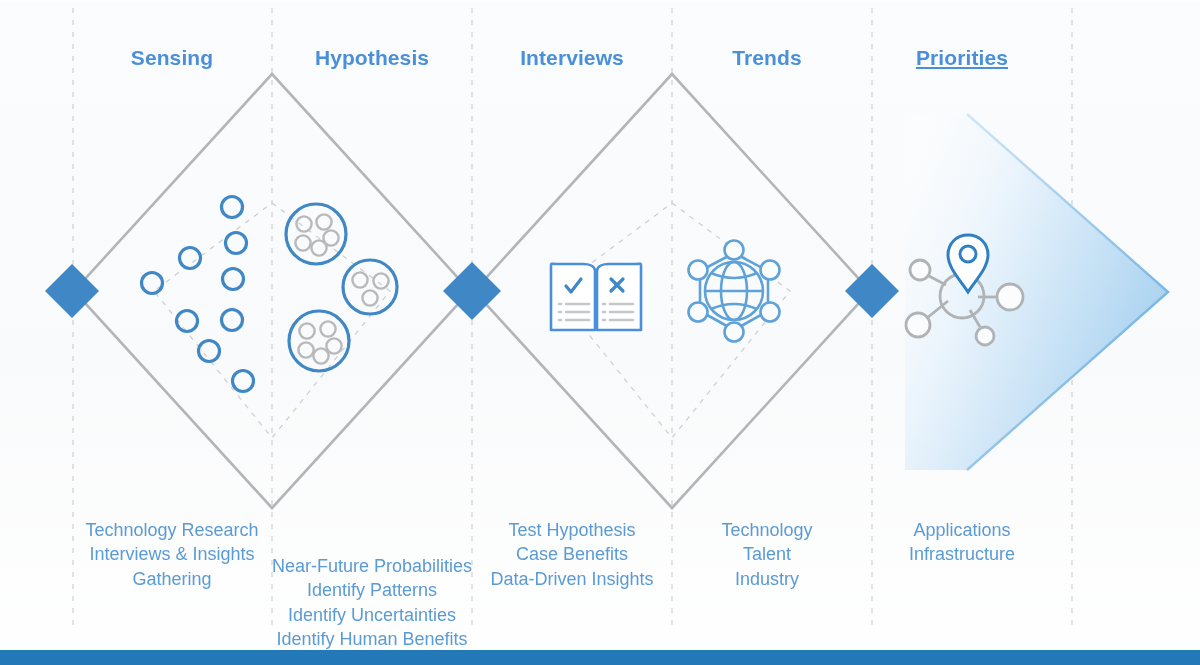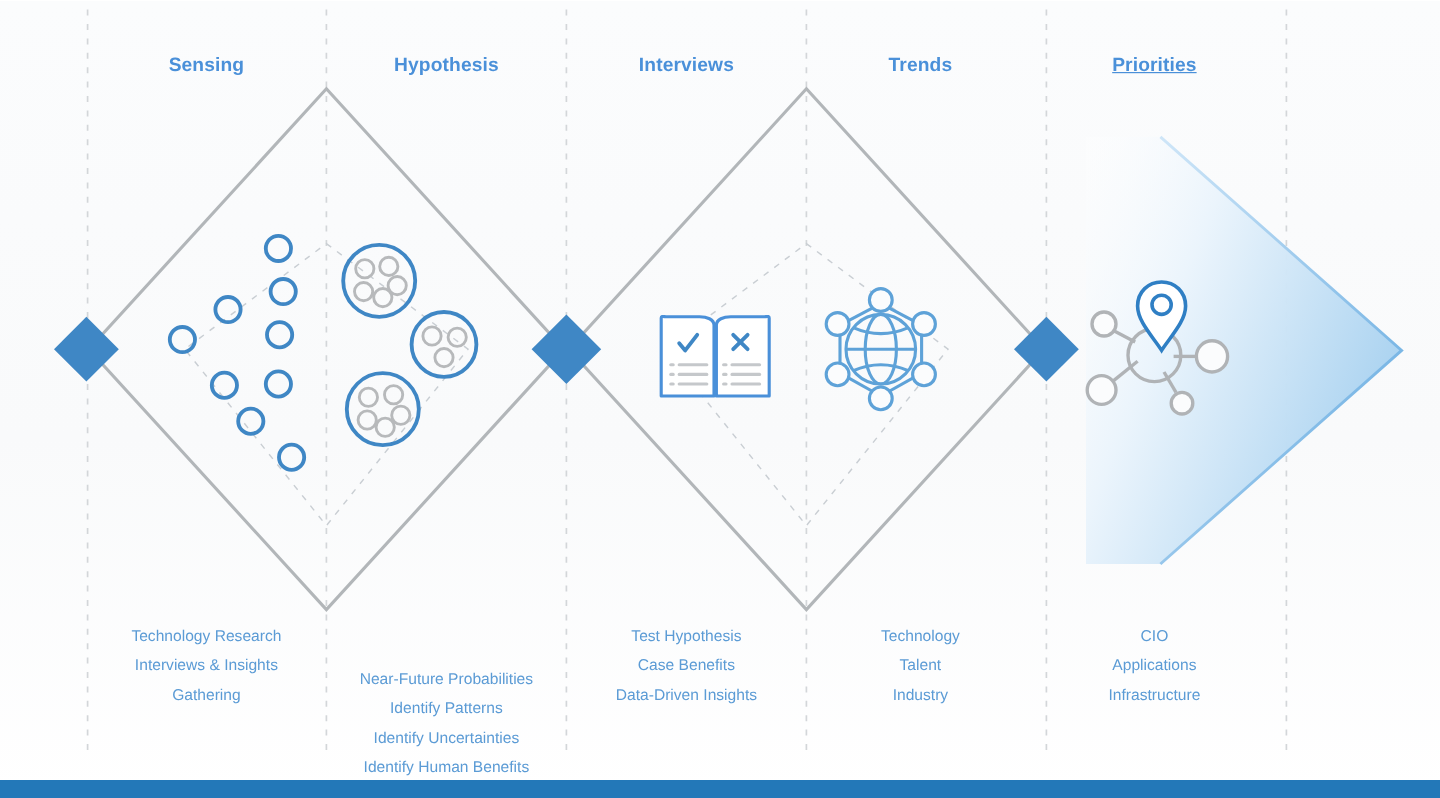--- a/index.html
+++ b/index.html
@@ -12,37 +12,37 @@
   #stage{
     position:relative;
     width:1200px;height:665px;
     background:linear-gradient(180deg,#fbfcfd 0%,#f9fafb 55%,#ffffff 100%);
     overflow:hidden;
   }
   #art{position:absolute;left:0;top:0;width:1200px;height:665px;}
   .col-title{
     position:absolute;
     text-align:center;
-    font-size:16px;
+    font-size:21px;
     font-weight:600;
     color:#4a90d9;
     letter-spacing:.1px;
     white-space:nowrap;
     transform:translateX(-50%);
     top:46px;
   }
   .col-list{
     position:absolute;
     text-align:center;
     transform:translateX(-50%);
     top:518px;
     width:240px;
   }
   .col-list .li{
-    font-size:13px;
+    font-size:18px;
     color:#5b9bd5;
     line-height:24.3px;
     white-space:nowrap;
   }
   #bottombar{
     position:absolute;left:0;bottom:0;
     width:1200px;height:15px;
     background:#2378b8;
   }
   #topedge{
@@ -250,20 +250,19 @@
       <div class="li">Test Hypothesis</div>
       <div class="li">Case Benefits</div>
       <div class="li">Data-Driven Insights</div>
     </div>
   <div class="col-list" id="l3" style="left: 767px;">
       <div class="li">Technology</div>
       <div class="li">Talent</div>
       <div class="li">Industry</div>
     </div>
   <div class="col-list" id="l4" style="left: 962px;">
-      <div class="li">CIO</div>
       <div class="li">Applications</div>
       <div class="li">Infrastructure</div>
     </div>
 
   <div id="topedge"></div>
   <div id="bottombar"></div>
 </div>
 
 </body></html>

